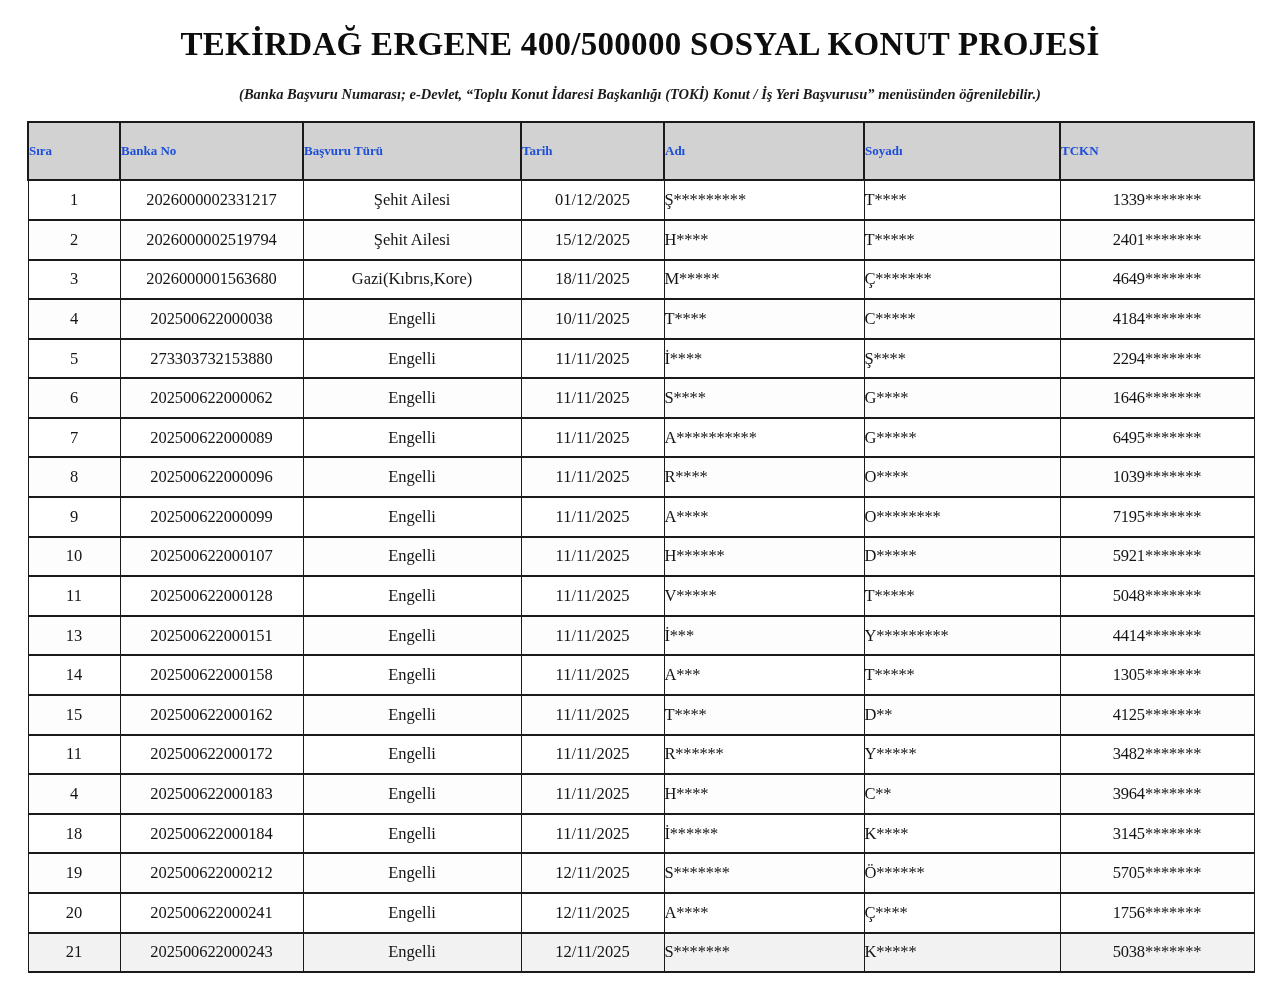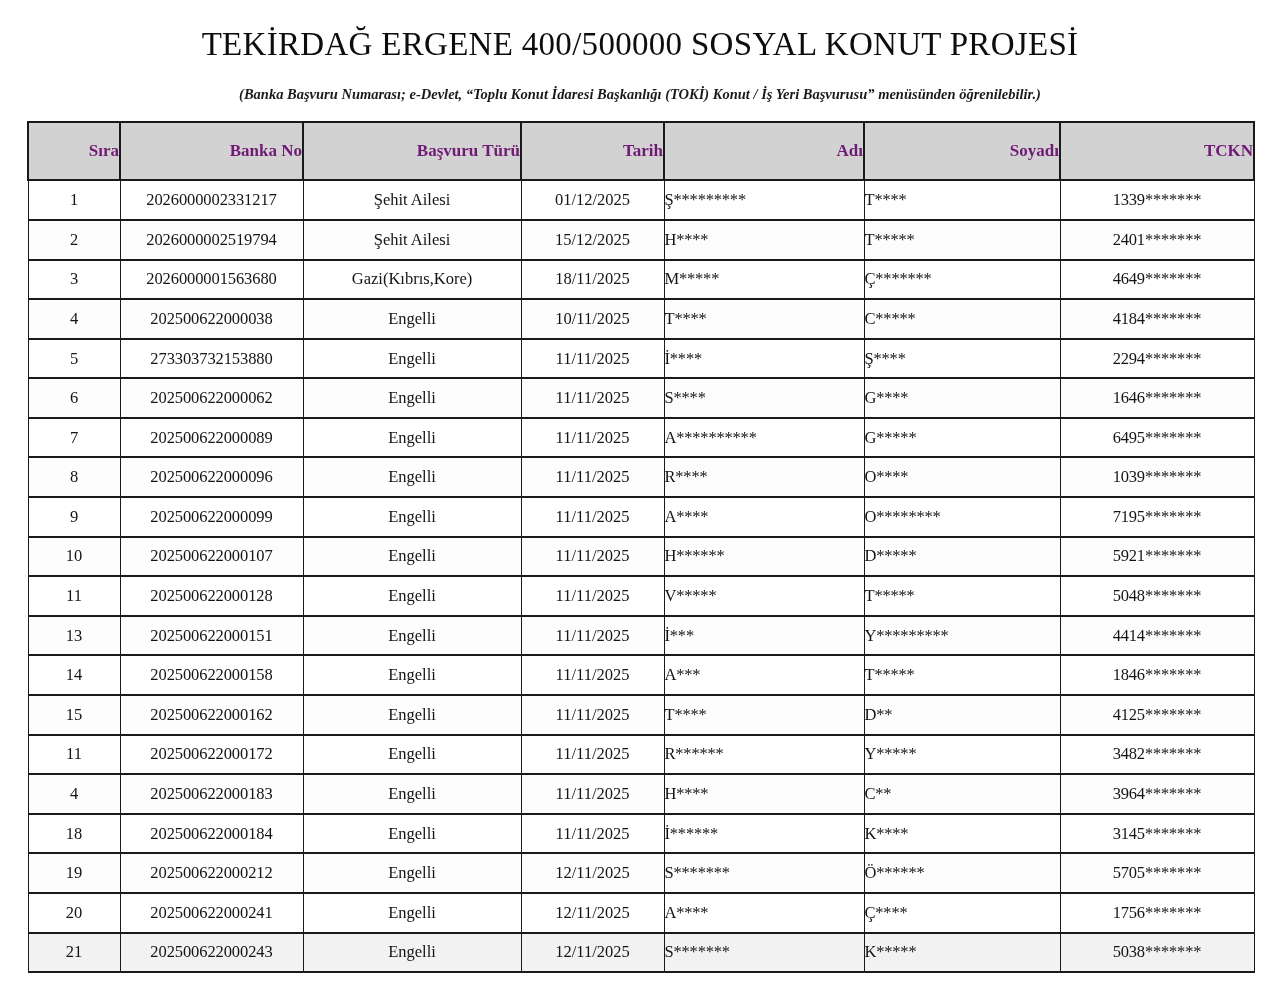--- a/index.html
+++ b/index.html
@@ -22,21 +22,21 @@
     height: 983px;
     position: relative;
     box-sizing: border-box;
     padding: 0;
   }
 
   
   .doc-title {
     text-align: center;
     font-family: "Liberation Serif", "DejaVu Serif", serif;
-    font-weight: normal;
+    font-weight: bold;
     font-size: 33px;
     letter-spacing: 0.3px;
     color: #0d0d0d;
     margin: 0;
     padding-top: 26px;
     line-height: 1.15;
   }
 
   .doc-subtitle {
     text-align: center;
@@ -78,24 +78,24 @@
   table.applicants td {
     border: 1px solid #1a1a1a;
     padding: 0;
     vertical-align: middle;
     font-family: "Liberation Serif", "DejaVu Serif", serif;
   }
 
   table.applicants thead th {
     background: #d2d2d2;
     height: 56px;
-    font-size: 17px;
+    font-size: 13px;
     font-weight: bold;
-    text-align: right;
-    color: #701a75;
+    text-align: left;
+    color: #1d4ed8;
     border-width: 2px;
     border-color: #1a1a1a;
   }
 
   table.applicants tbody td {
     height: 37.6px;
     font-size: 16.5px;
     color: #141414;
     border-top-width: 2px;
     border-bottom-width: 2px;
@@ -255,21 +255,21 @@
             <td class="cell-left cell-soyadi cell-mask">Y*********</td>
             <td class="cell-center cell-tckn">4414*******</td>
           </tr>
           <tr>
             <td class="cell-center cell-sira">14</td>
             <td class="cell-center cell-banka">202500622000158</td>
             <td class="cell-center cell-tur">Engelli</td>
             <td class="cell-center cell-tarih">11/11/2025</td>
             <td class="cell-left cell-adi cell-mask">A***</td>
             <td class="cell-left cell-soyadi cell-mask">T*****</td>
-            <td class="cell-center cell-tckn">1846*******</td>
+            <td class="cell-center cell-tckn">1305*******</td>
           </tr>
           <tr>
             <td class="cell-center cell-sira">15</td>
             <td class="cell-center cell-banka">202500622000162</td>
             <td class="cell-center cell-tur">Engelli</td>
             <td class="cell-center cell-tarih">11/11/2025</td>
             <td class="cell-left cell-adi cell-mask">T****</td>
             <td class="cell-left cell-soyadi cell-mask">D**</td>
             <td class="cell-center cell-tckn">4125*******</td>
           </tr>

